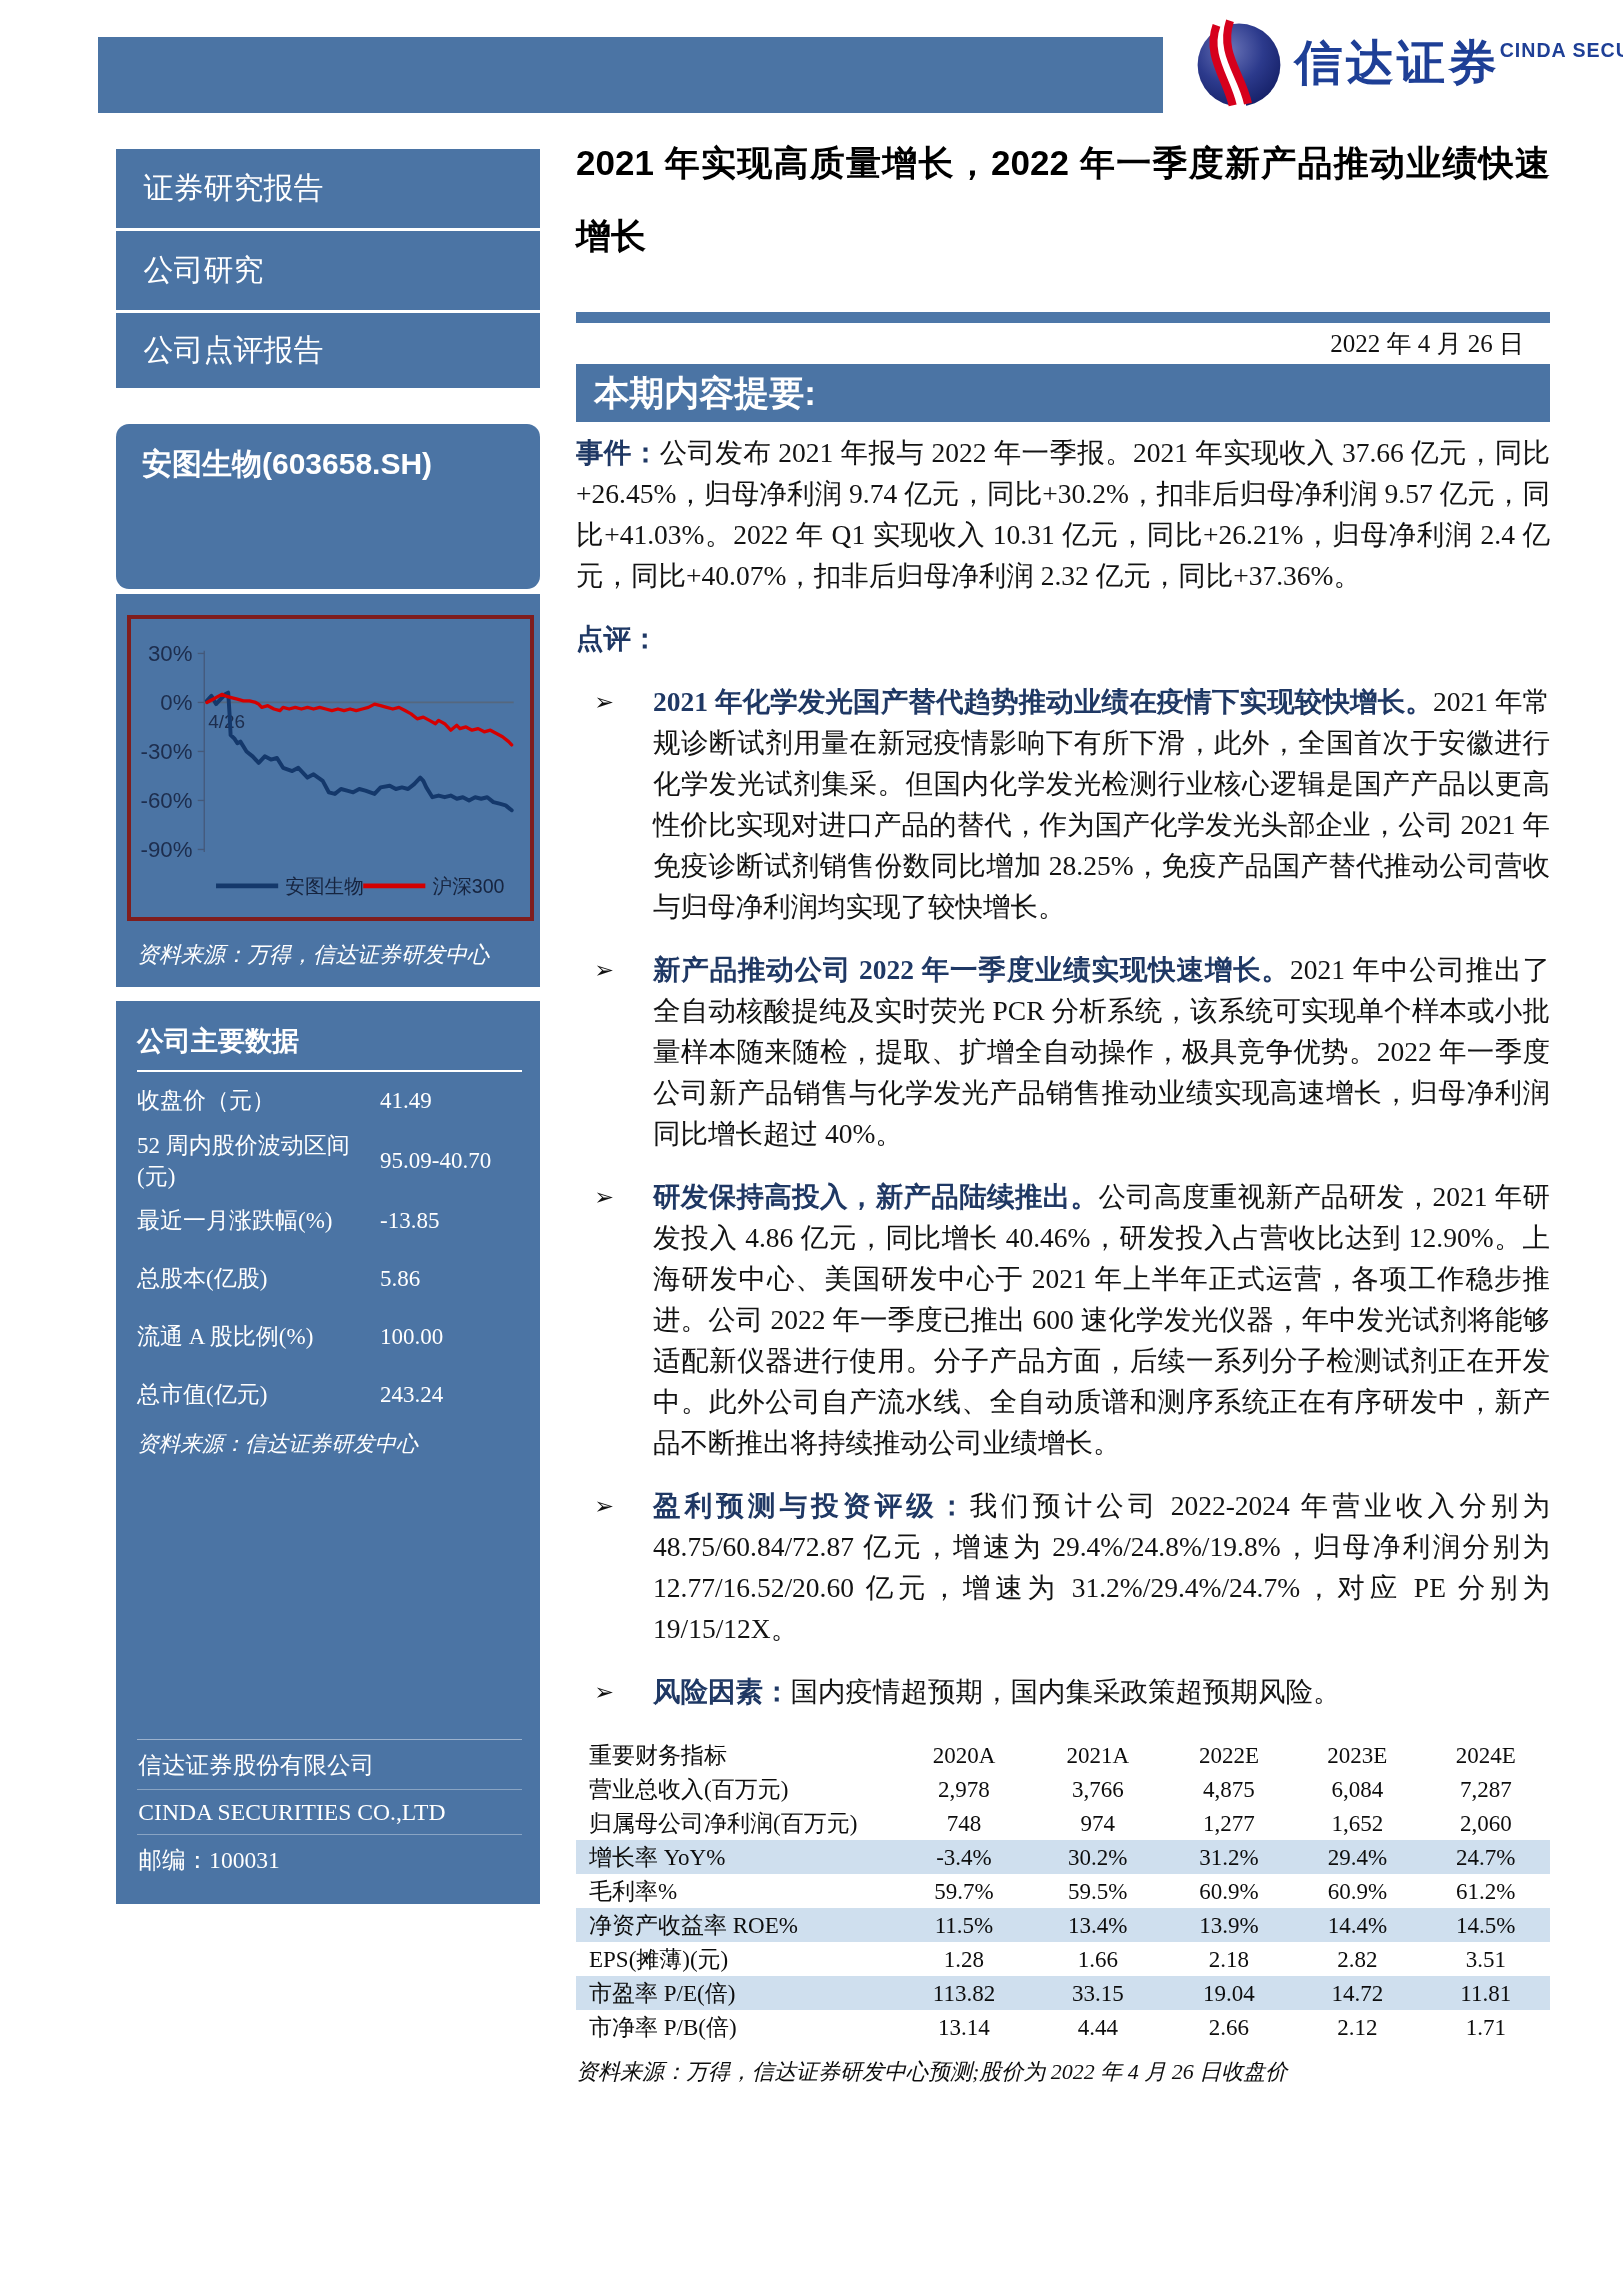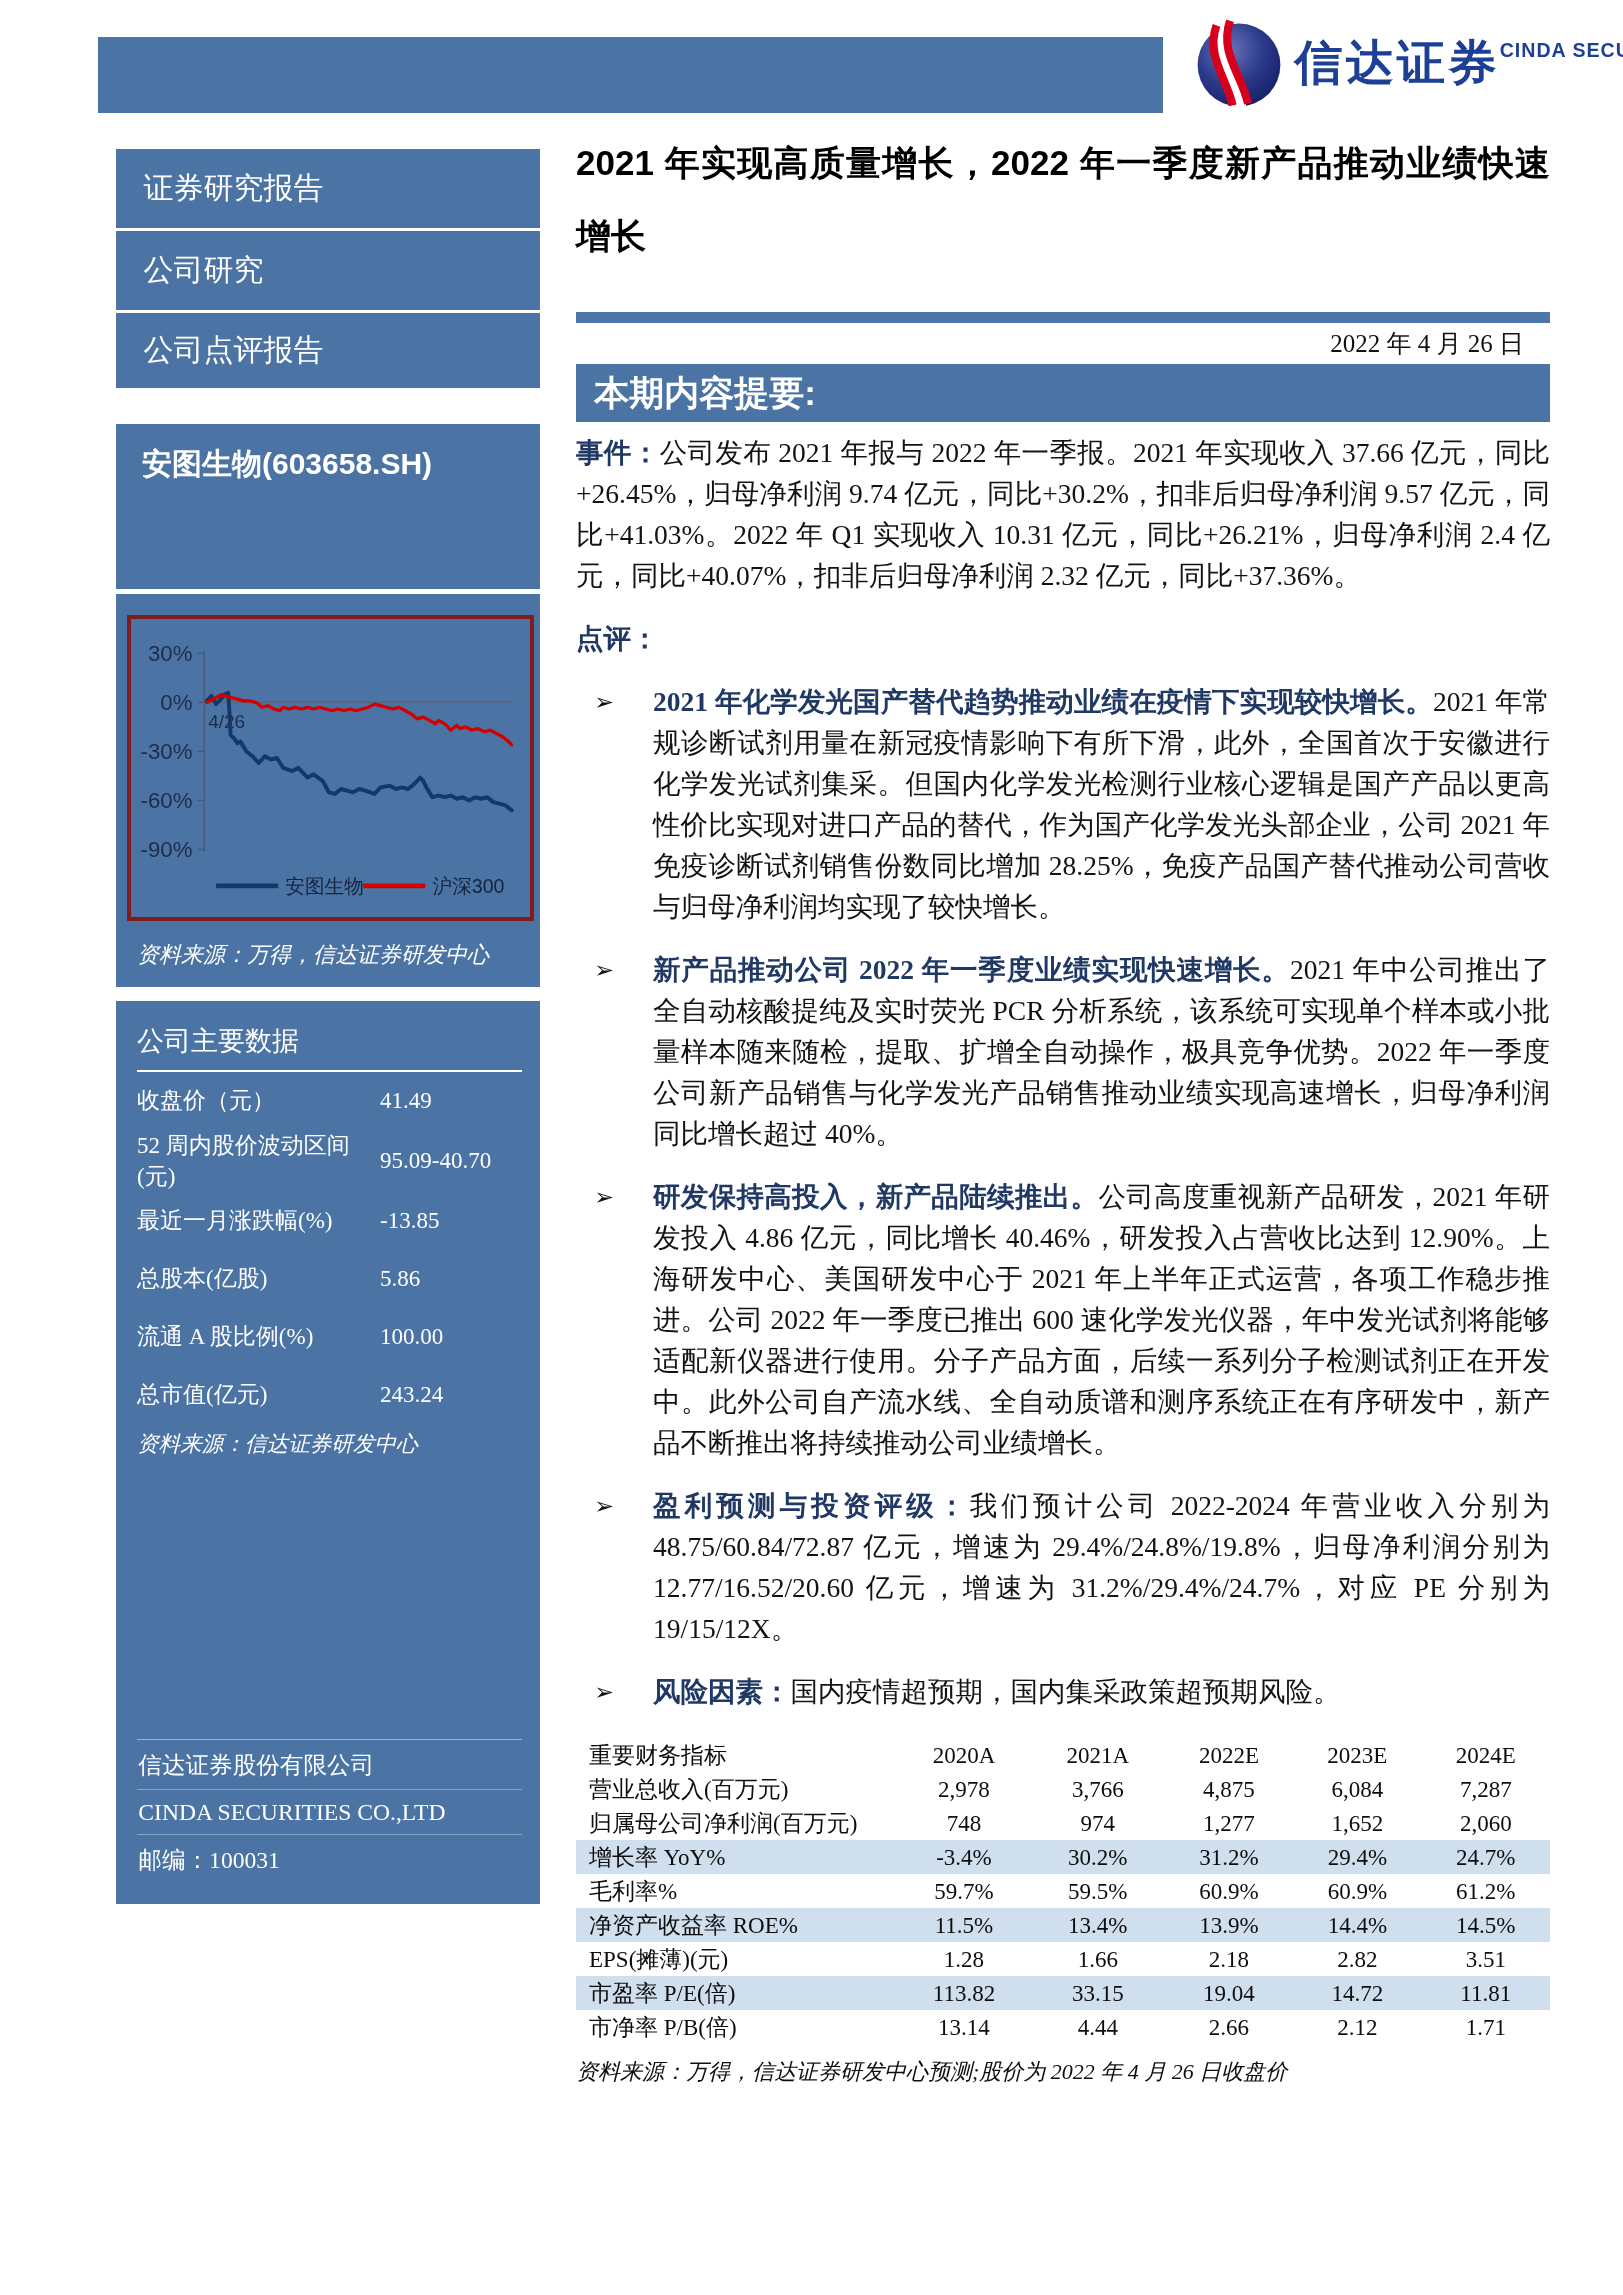--- a/index.html
+++ b/index.html
@@ -20,29 +20,29 @@
            color:var(--logo-navy);letter-spacing:1px;white-space:nowrap;}
   
   .sbox{position:absolute;left:116px;width:424px;background:var(--steel);color:#fff;
         font-family:"Liberation Sans",sans-serif;font-size:30px;display:flex;align-items:center;
         padding-left:27.5px;box-sizing:border-box;}
   .sbox.b1{top:149px;height:79px;}
   .sbox.b2{top:231px;height:79px;}
   .sbox.b3{top:313px;height:75px;}
   .stockbox{position:absolute;left:116px;top:424px;width:424px;height:165px;background:var(--steel);
         color:#fff;font-family:"Liberation Sans",sans-serif;font-weight:bold;font-size:30px;
-        padding:19.6px 0 0 26px;box-sizing:border-box;}
+        padding:19.6px 0 0 26px;box-sizing:border-box;border-radius:13px;}
   .chartbox{position:absolute;left:116px;top:594px;width:424px;height:393px;background:var(--steel);}
   .chart-frame{position:absolute;left:10.5px;top:21px;width:399px;height:298px;border:4px solid #7f1d1d;}
   .chart-frame svg{display:block;width:100%;height:100%;}
   .chart-frame text{font-family:"Liberation Sans",sans-serif;}
   .chart-src{position:absolute;left:21px;bottom:17px;font-style:italic;color:#fff;font-size:22px;}
   .databox{position:absolute;left:116px;top:1001px;width:424px;height:903px;background:var(--steel);
         color:#fff;box-sizing:border-box;padding:22px 18.3px 19.6px 21px;display:flex;flex-direction:column;}
-  .kd-title{font-size:27px;padding-bottom:10.5px;border-bottom:2px solid #fff;}
+  .kd-title{font-size:27px;padding-bottom:10.5px;border-bottom:2px solid #fff;font-weight:bold;}
   .krow{display:flex;align-items:center;min-height:58px;font-size:23px;}
   .krow .lbl{width:243px;flex:0 0 auto;}
   .ksrc{font-style:italic;font-size:21.6px;margin-top:5.2px;}
   .sp{flex:1;}
   .cinfo{border-top:1.3px solid rgba(255,255,255,.45);}
   .crow{font-size:23.6px;padding:8.5px 1.3px;border-bottom:1.3px solid rgba(255,255,255,.35);}
   .crow:last-child{border-bottom:none;}
   
   .title{position:absolute;left:576px;top:126px;width:974px;color:#000;
          font-family:"Liberation Sans",sans-serif;font-weight:bold;font-size:35px;line-height:73px;

